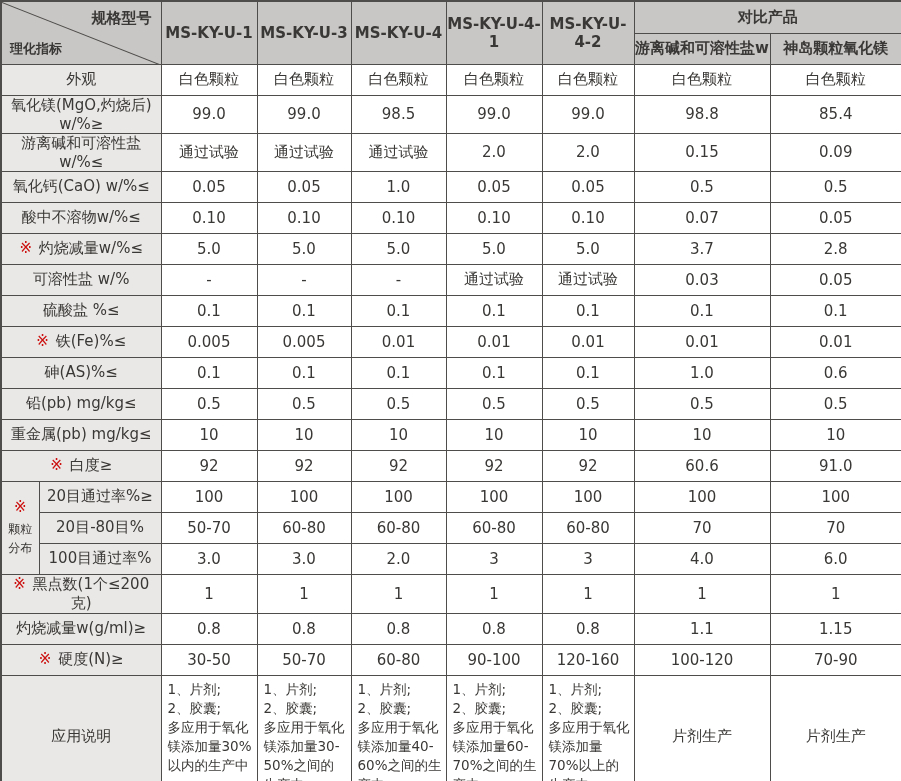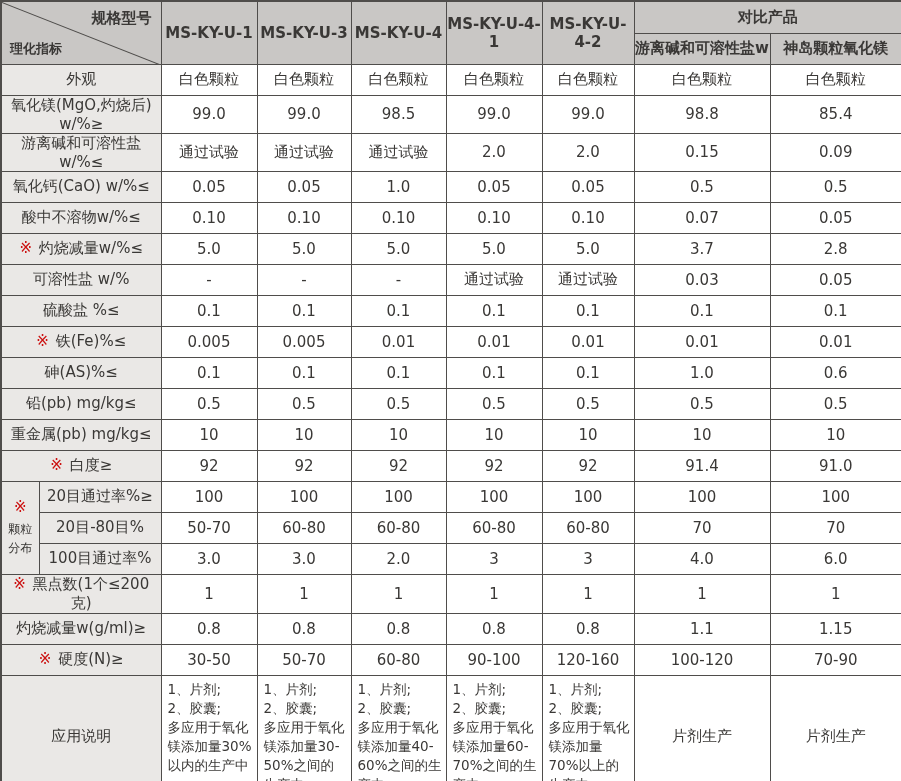--- a/index.html
+++ b/index.html
@@ -207,21 +207,21 @@
         <td class="val">10</td>
         <td class="val">10</td>
       </tr>
       <tr>
         <td class="label" colspan="2"><span class="marker">※ </span>白度≥</td>
         <td class="val">92</td>
         <td class="val">92</td>
         <td class="val">92</td>
         <td class="val">92</td>
         <td class="val">92</td>
-        <td class="val">91.4</td>
+        <td class="val">60.6</td>
         <td class="val">91.0</td>
       </tr>
       <tr>
         <td class="group-cell" rowspan="3">
           <span class="marker">※</span>
           <div>颗粒</div>
           <div>分布</div>
         </td>
         <td class="label sublabel">20目通过率%≥</td>
         <td class="val">100</td>

